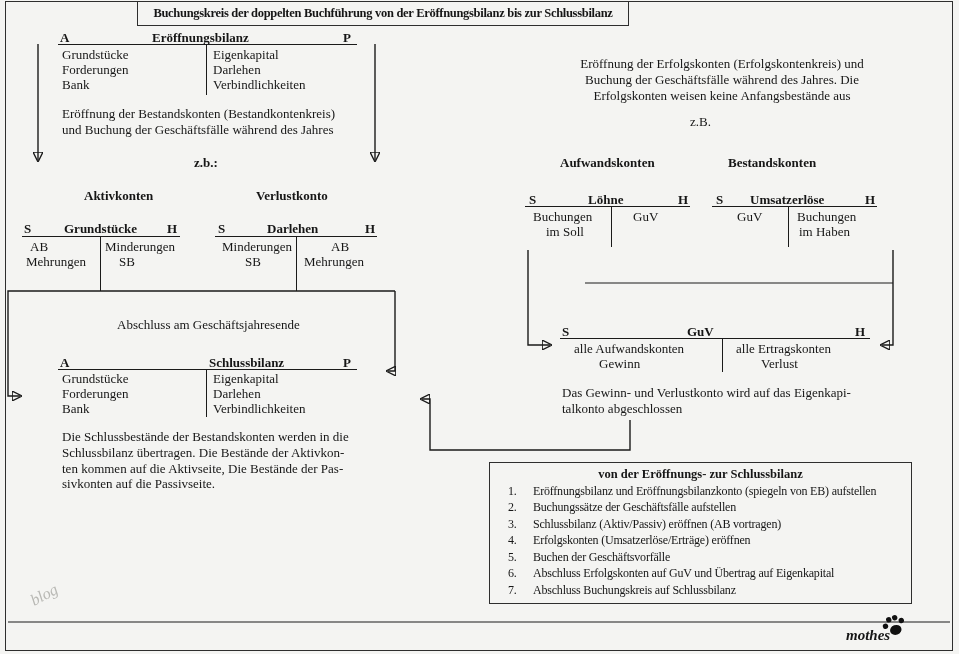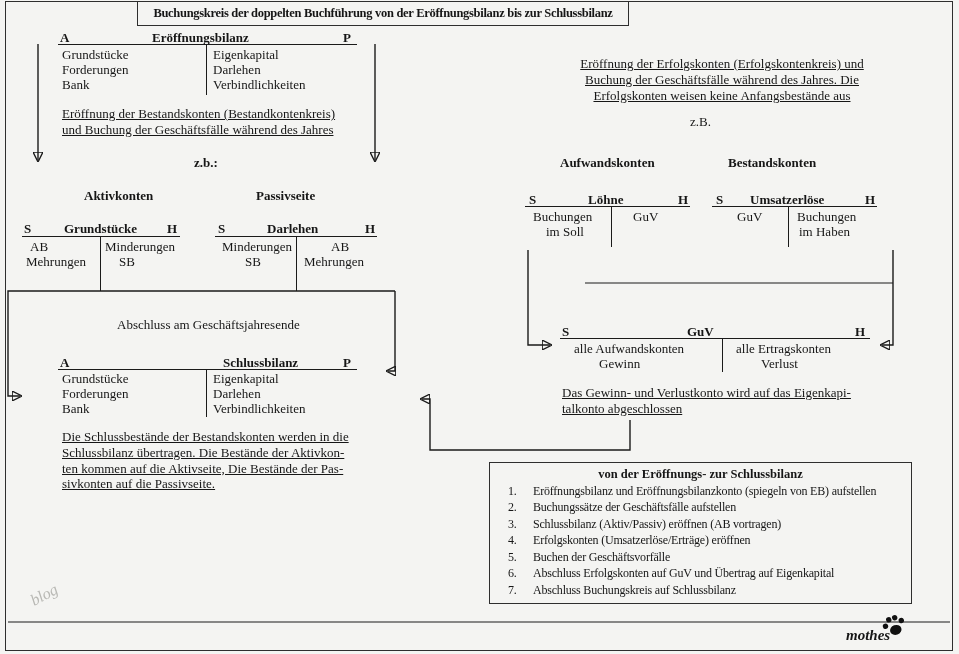--- a/index.html
+++ b/index.html
@@ -1,21 +1,21 @@
 <!DOCTYPE html>
 <html><head>
 <meta charset="utf-8">
 <style>
   html,body{margin:0;padding:0;background:#e9e9e7;}
   .canvas{position:relative;width:959px;height:654px;background:#f4f4f2;
           font-family:"Liberation Serif",serif;color:#161616;overflow:hidden;}
   .frame{position:absolute;left:5px;top:1px;width:946px;height:648px;border:1px solid #2e2e2e;}
   .txt{position:absolute;font-size:13px;line-height:15px;white-space:nowrap;}
   .bold{font-weight:bold;}
-  .pre{white-space:pre-line;line-height:15.8px;text-decoration:underline;}
+  .pre{white-space:pre-line;line-height:15.8px;}
   .center{text-align:center;}
   .hline{position:absolute;height:1px;background:#1a1a1a;}
   .vline{position:absolute;width:1px;background:#1a1a1a;}
   .title-box{position:absolute;left:137px;top:1px;width:490px;height:23px;border:1px solid #2e2e2e;
              display:flex;align-items:center;justify-content:center;font-weight:bold;
              font-size:12.5px;letter-spacing:-0.3px;background:#f4f4f2;}
   .steps-box{position:absolute;left:489px;top:462px;width:421px;height:140px;border:1px solid #2e2e2e;font-size:12px;}
   .steps-title{margin-top:4px;text-align:center;font-weight:bold;font-size:12.5px;}
   .step-row{display:flex;margin-left:18px;margin-top:1.5px;white-space:nowrap;letter-spacing:-0.2px;}
   .step-num{width:25px;flex:none;}
@@ -69,21 +69,21 @@
 und Buchung der Geschäftsfälle während des Jahres</div>
   <div class="txt pre center" style="left:534px;top:56px;width:376px">Eröffnung der Erfolgskonten (Erfolgskontenkreis) und
 Buchung der Geschäftsfälle während des Jahres. Die
 Erfolgskonten weisen keine Anfangsbestände aus</div>
   <div class="txt" style="left:690px;top:114px">z.B.</div>
   <div class="txt bold" style="left:194px;top:155px">z.b.:</div>
 
   <div class="txt bold" style="left:560px;top:155px">Aufwandskonten</div>
   <div class="txt bold" style="left:728px;top:155px">Bestandskonten</div>
   <div class="txt bold" style="left:84px;top:188px">Aktivkonten</div>
-  <div class="txt bold" style="left:256px;top:188px">Passivseite</div>
+  <div class="txt bold" style="left:256px;top:188px">Verlustkonto</div>
 
   <div class="txt bold" style="left:24px;top:221px">S</div>
   <div class="txt bold" style="left:64px;top:221px">Grundstücke</div>
   <div class="txt bold" style="left:167px;top:221px">H</div>
   <div class="hline" style="left:22px;top:236px;width:158px"></div>
   <div class="vline" style="left:100px;top:237px;height:54px"></div>
   <div class="txt" style="left:30px;top:239px">AB</div>
   <div class="txt" style="left:26px;top:254px">Mehrungen</div>
   <div class="txt" style="left:105px;top:239px">Minderungen</div>
   <div class="txt" style="left:119px;top:254px">SB</div>
@@ -125,21 +125,21 @@
   <div class="txt" style="left:574px;top:341px">alle Aufwandskonten</div>
   <div class="txt" style="left:599px;top:356px">Gewinn</div>
   <div class="txt" style="left:736px;top:341px">alle Ertragskonten</div>
   <div class="txt" style="left:761px;top:356px">Verlust</div>
   <div class="txt" style="left:117px;top:317px">Abschluss am Geschäftsjahresende</div>
 
   <div class="txt pre" style="left:562px;top:385px">Das Gewinn- und Verlustkonto wird auf das Eigenkapi-
 talkonto abgeschlossen</div>
 
   <div class="txt bold" style="left:60px;top:355px">A</div>
-  <div class="txt bold" style="left:223px;top:355px">Schlussbilanz</div>
+  <div class="txt bold" style="left:209px;top:355px">Schlussbilanz</div>
   <div class="txt bold" style="left:343px;top:355px">P</div>
   <div class="hline" style="left:58px;top:369px;width:299px"></div>
   <div class="vline" style="left:206px;top:370px;height:47px"></div>
   <div class="txt" style="left:62px;top:371px">Grundstücke</div>
   <div class="txt" style="left:62px;top:386px">Forderungen</div>
   <div class="txt" style="left:62px;top:401px">Bank</div>
   <div class="txt" style="left:213px;top:371px">Eigenkapital</div>
   <div class="txt" style="left:213px;top:386px">Darlehen</div>
   <div class="txt" style="left:213px;top:401px">Verbindlichkeiten</div>
 

